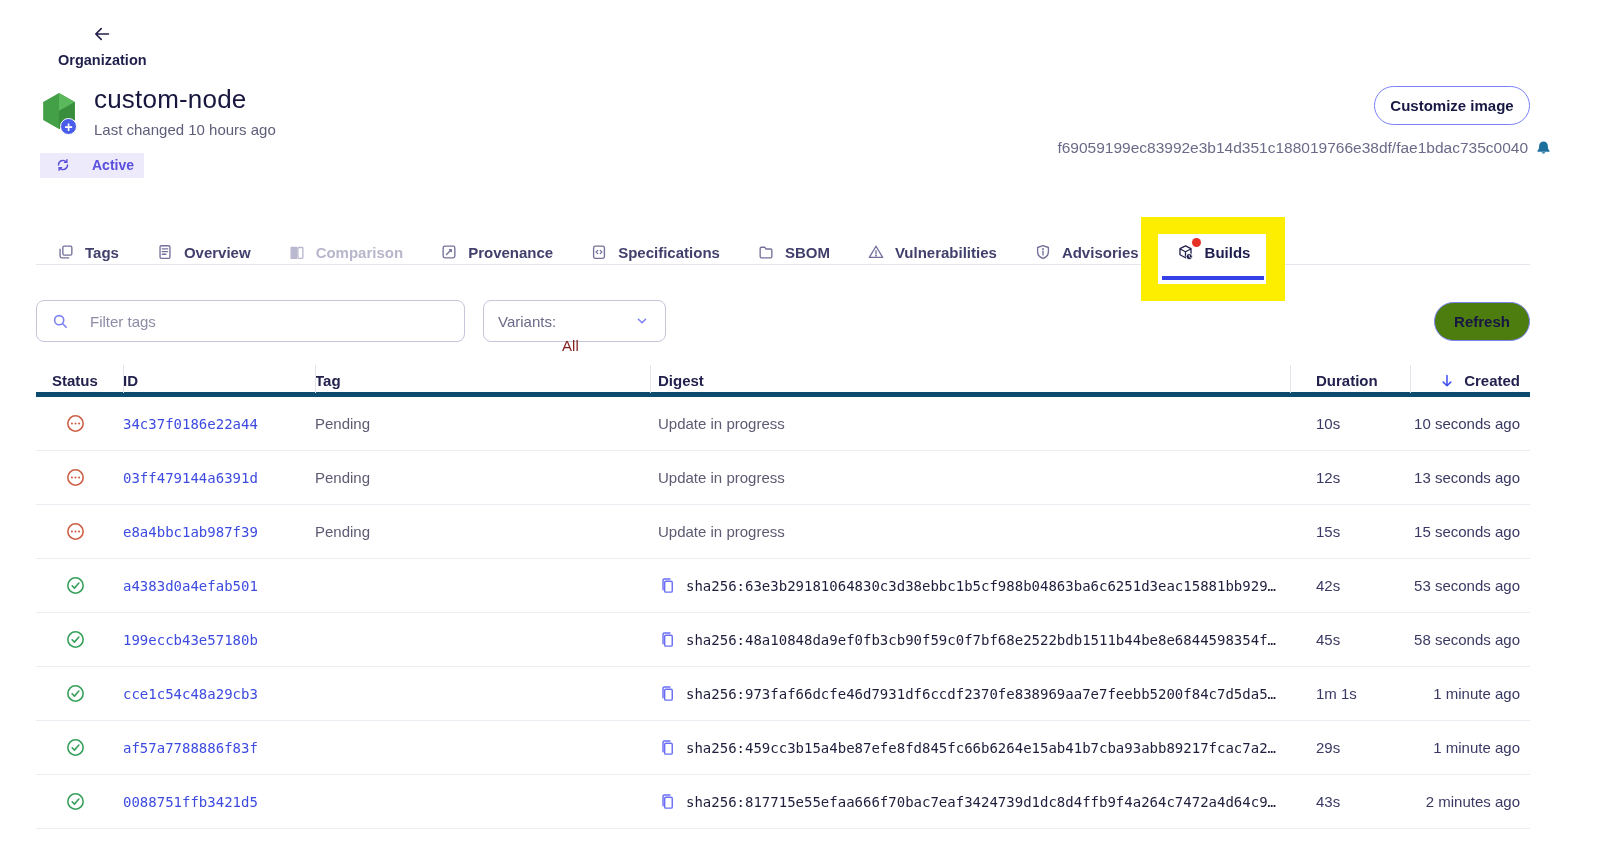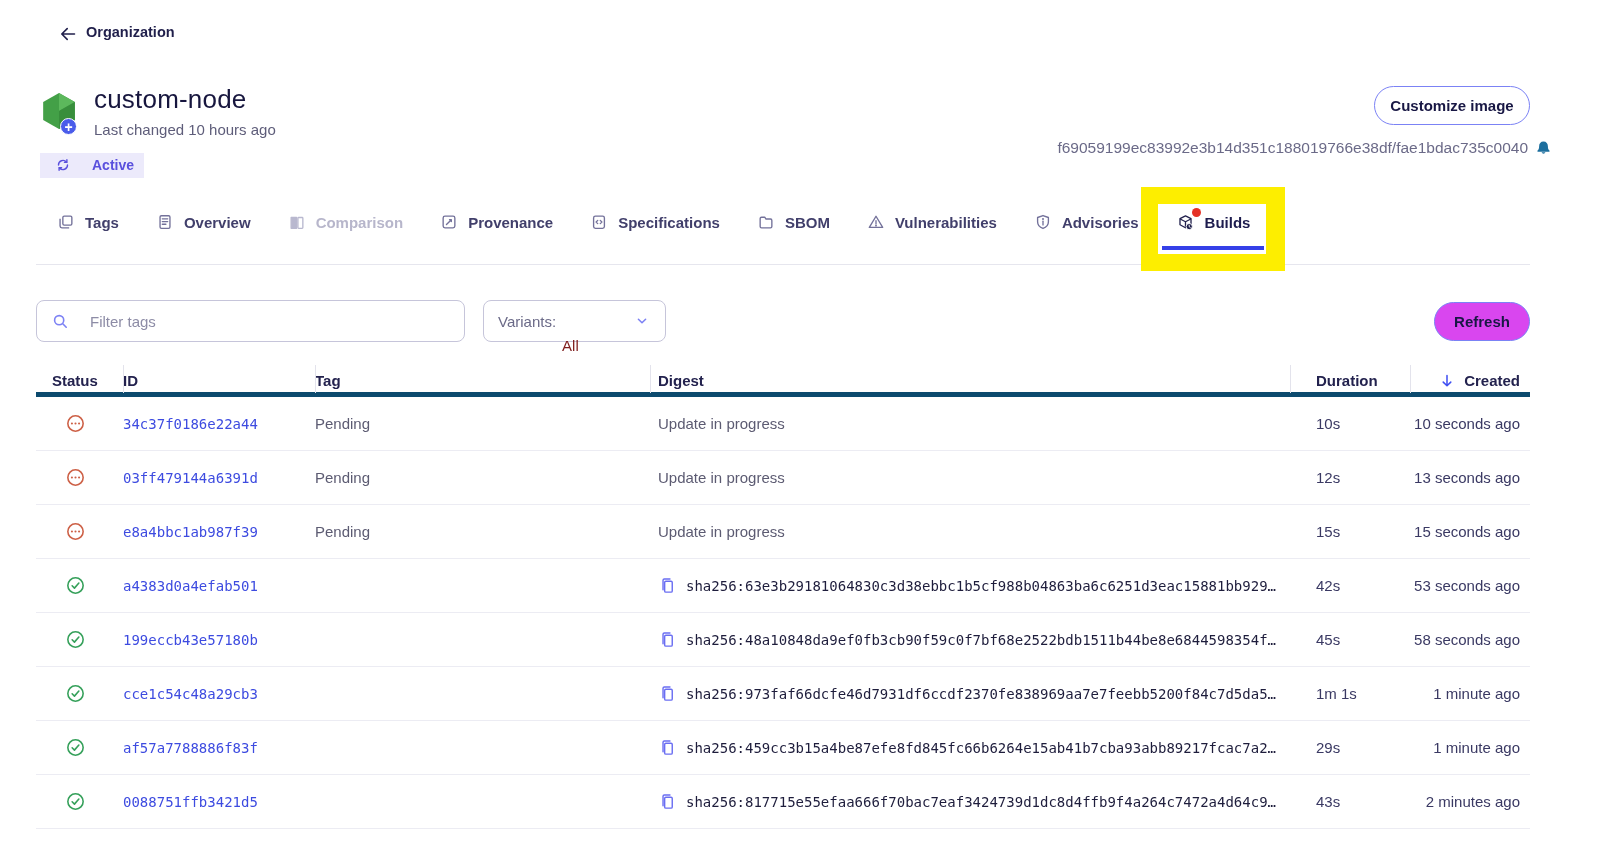--- a/index.html
+++ b/index.html
@@ -1,56 +1,56 @@
 <!DOCTYPE html>
 <html><head>
 <meta charset="utf-8">
 <style>
   * { margin:0; padding:0; box-sizing:border-box; }
   html,body { width:1599px; height:852px; background:#ffffff; font-family:"Liberation Sans", sans-serif; color:#33325a; overflow:hidden; }
   .page { position:relative; width:1599px; height:852px; background:#fff; }
 
   
-  .back-row { position:absolute; top:24px; left:58px; display:flex; align-items:flex-start; gap:8px; cursor:pointer; }
+  .back-row { position:absolute; top:24px; left:58px; display:flex; align-items:center; gap:8px; cursor:pointer;flex-direction:column; }
   .back-row .lbl { font-size:14.5px; font-weight:700; color:#201f4b; }
 
   
   .title-block { position:absolute; top:84px; left:42px; display:flex; align-items:flex-start; gap:18px; }
   .node-logo { position:relative; width:34px; height:40px; margin-top:8px; }
   .plus-badge { position:absolute; left:18px; top:26px; width:17px; height:17px; border-radius:50%; background:#4a5cea; color:#fff; font-size:14px; line-height:16px; text-align:center; font-weight:700; border:1.5px solid #fff; }
   .page-title { font-size:26px; font-weight:500; color:#17163e; letter-spacing:.2px; }
   .page-subtitle { margin-top:6px; font-size:15px; color:#5e5d7a; }
 
   .status-badge { position:absolute; top:153px; left:40px; display:inline-flex; align-items:center; gap:22px; background:#eceafb; color:#5a50dd; font-size:14px; font-weight:700; padding:4px 10px 5px 16px; border-radius:0; }
 
   .customize-btn { position:absolute; top:86px; right:69px; width:156px; height:39px; border:1.5px solid #7b82f5; border-radius:20px; background:#fff; font-family:"Liberation Sans",sans-serif; font-size:15px; font-weight:700; color:#181744; cursor:pointer; }
   .digest-line { position:absolute; top:139px; right:47px; display:flex; align-items:center; gap:7px; font-size:15.5px; color:#6b6a88; }
 
   
-  .tabs { position:absolute; top:210px; left:36px; width:1494px; height:55px; display:flex; align-items:flex-start; gap:37px; border-bottom:1px solid #e6e6ee; padding-left:21px; }
+  .tabs { position:absolute; top:210px; left:36px; width:1494px; height:55px; display:flex; align-items:flex-end; gap:37px; border-bottom:1px solid #e6e6ee; padding-left:21px; }
   .tab { position:relative; display:flex; align-items:center; gap:10px; height:24px; font-size:15px; font-weight:700; color:#413f6b; cursor:pointer; white-space:nowrap; }
   .tab .tab-icon { display:flex; position:relative; }
   .tab.disabled { color:#b7b6cb; cursor:default; }
   .tab.active { color:#1d1c4e; }
   .hl-outer { position:absolute; left:-35px; right:-35px; top:-23px; bottom:-37px; background:#fdee00; z-index:0; }
   .hl-inner { position:absolute; left:-18px; right:-16px; top:-6px; bottom:-20px; background:#ffffff; z-index:1; }
   .tab > .tab-icon, .tab > .tab-label { position:relative; z-index:2; }
   .active-underline { position:absolute; left:-14px; right:-14px; bottom:-16px; height:4px; background:#3540e8; z-index:2; }
   .red-dot { position:absolute; top:-5px; right:-6px; width:9px; height:9px; border-radius:50%; background:#e53126; z-index:3; }
 
   
   .filter-row { position:absolute; top:300px; left:36px; width:1494px; display:flex; align-items:center; }
   .search-box { display:flex; align-items:center; gap:20px; width:429px; height:42px; border:1px solid #c6c5da; border-radius:8px; padding:0 14px; background:#fff; }
   .search-box input { border:none; outline:none; flex:1; font-family:"Liberation Sans",sans-serif; font-size:15px; color:#33325a; background:transparent; }
   .search-box input::placeholder { color:#8d8ca6; }
   .variants-box { display:flex; align-items:center; margin-left:18px; width:183px; height:42px; border:1px solid #c6c5da; border-radius:8px; padding:0 14px; background:#fff; cursor:pointer; font-size:15px; }
   .variants-box .v-label { color:#6b6a88; margin-right:6px; }
   .variants-box .v-value { color:#7f1d1d; font-weight:400;margin-top:48px; }
   .variants-box .chev { margin-left:auto; display:flex; }
-  .refresh-btn { margin-left:auto; width:96px; height:39px; border:1.5px solid #7b82f5; border-radius:20px; background:#d946ef; font-family:"Liberation Sans",sans-serif; font-size:15px; font-weight:700; color:#181744; cursor:pointer; }
+  .refresh-btn { margin-left:auto; width:96px; height:39px; border:1.5px solid #7b82f5; border-radius:20px; background:#4d7c0f; font-family:"Liberation Sans",sans-serif; font-size:15px; font-weight:700; color:#181744; cursor:pointer; }
 
   
   .table { position:absolute; top:364px; left:36px; width:1494px; }
   .tr { display:grid; grid-template-columns:87px 192px 335px 640px 120px 1fr; align-items:center; }
   .thead { height:33px; border-bottom:5px solid #0c4a6e; }
   .th { position:relative; font-size:15px; font-weight:700; color:#23224e; height:33px; display:flex; align-items:center; }
   .th:not(:first-child)::before { content:""; position:absolute; left:0; top:1px; height:28px; width:1px; background:#e3e3ec; }
   .th.c-status { padding-left:16px; }
   .th.c-digest { padding-left:8px; }
   .th.c-duration { padding-left:26px;text-align:center; }

